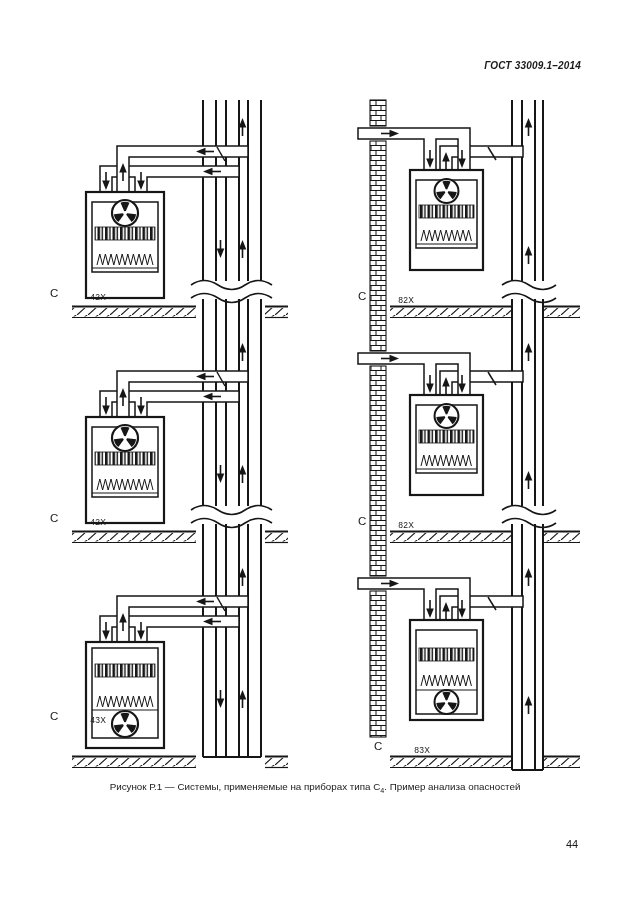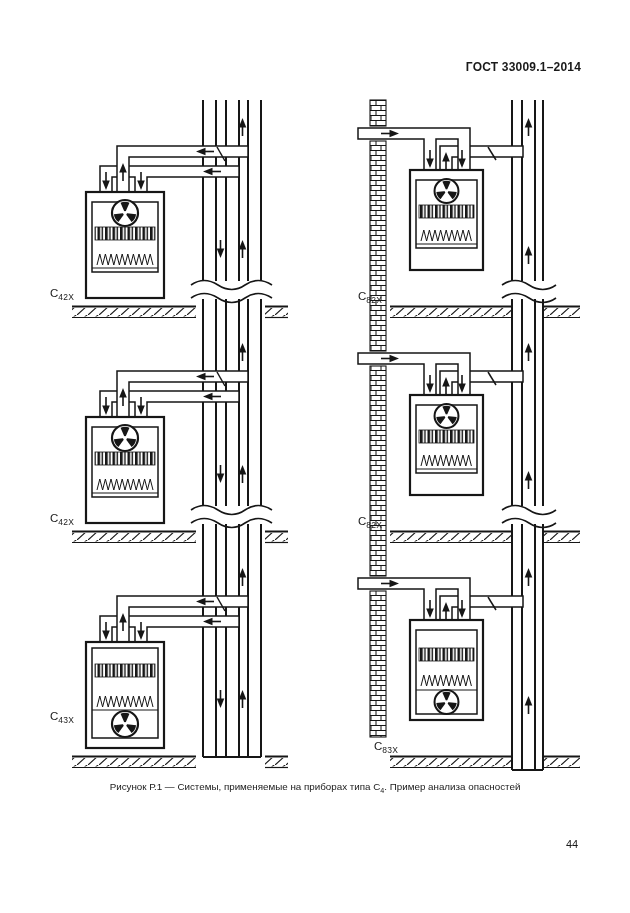--- a/index.html
+++ b/index.html
@@ -3,23 +3,23 @@
 <meta charset="utf-8">
 <style>
   html,body{margin:0;padding:0;background:#e8e8e8;}
   #page{
     position:relative;width:630px;height:913px;background:#ffffff;
     font-family:"Liberation Sans", sans-serif;color:#1a1a1a;overflow:hidden;
     margin:0 auto;
   }
   #art{position:absolute;left:0;top:0;}
   .txt{position:absolute;white-space:nowrap;}
-  .hdr{font-size:12px;font-weight:bold;letter-spacing:.2px;}
+  .hdr{font-size:10px;font-weight:bold;letter-spacing:.2px;font-style:italic;}
   .lbl{font-size:11.5px;}
-  .lbl .sub{font-size:8.5px;position:relative;top:3px;letter-spacing:.3px;}
+  .lbl .sub{font-size:8.5px;position:relative;top:3px;letter-spacing:.3px;margin-left:32px;}
   .cap{font-size:9.8px;width:630px;text-align:center;}
   .cap .sub{font-size:7.2px;position:relative;top:2.5px;}
   .pg{font-size:11px;}
 </style>
 </head>
 <body>
 
 <div id="page">
 
 <svg id="art" width="630" height="913" viewBox="0 0 630 913">

